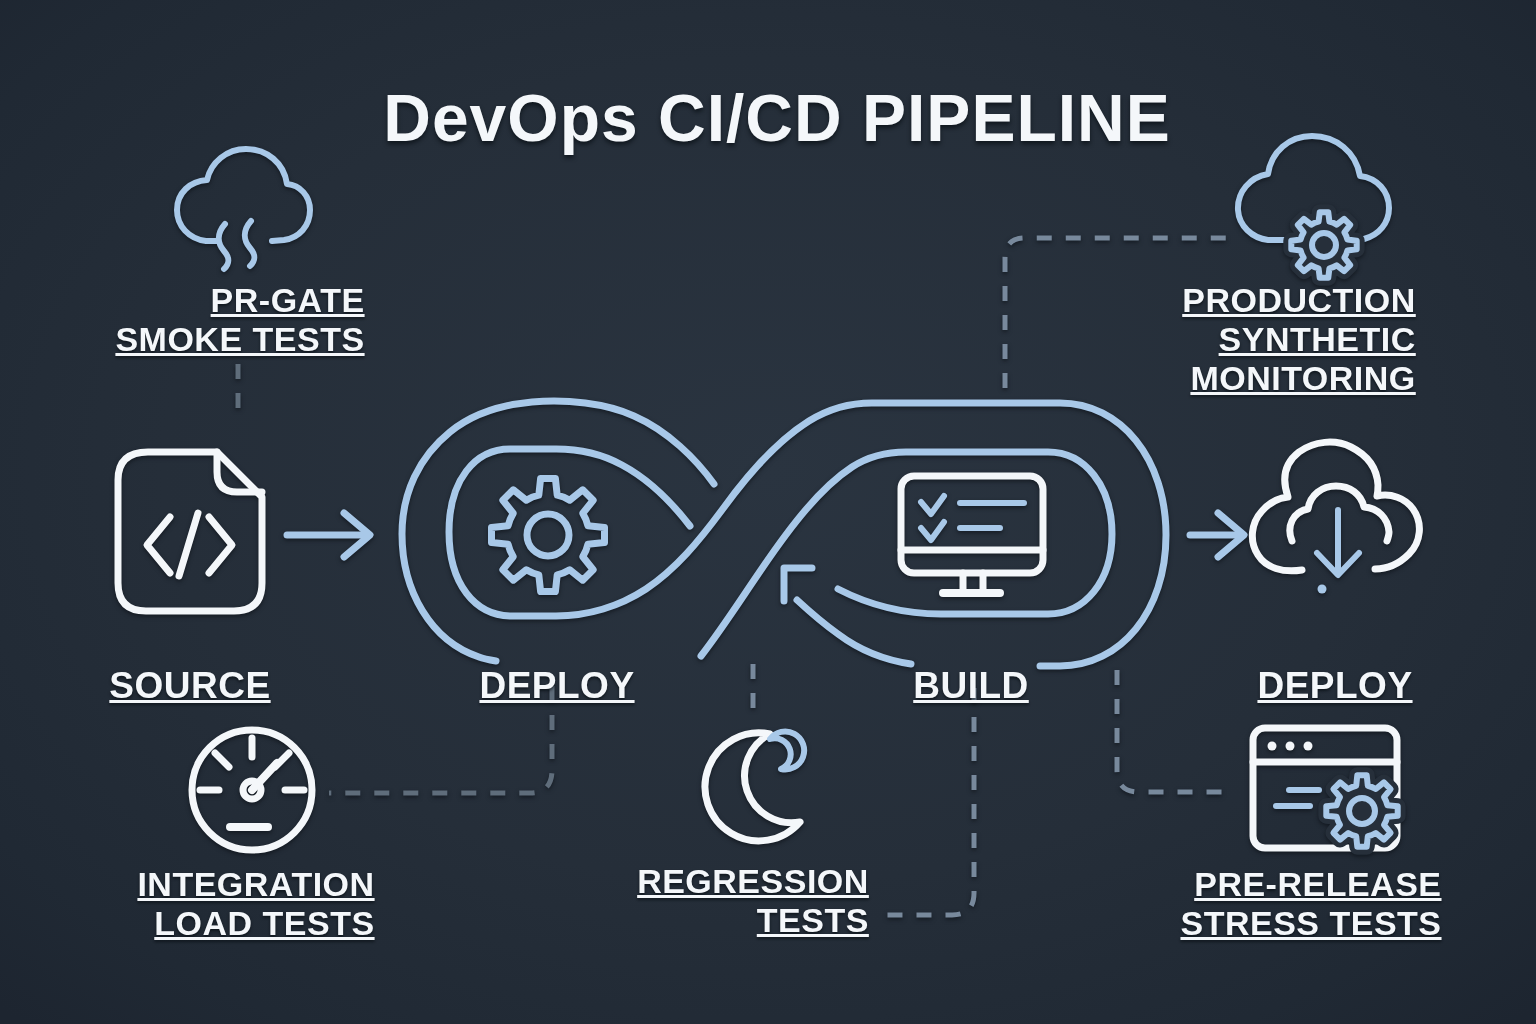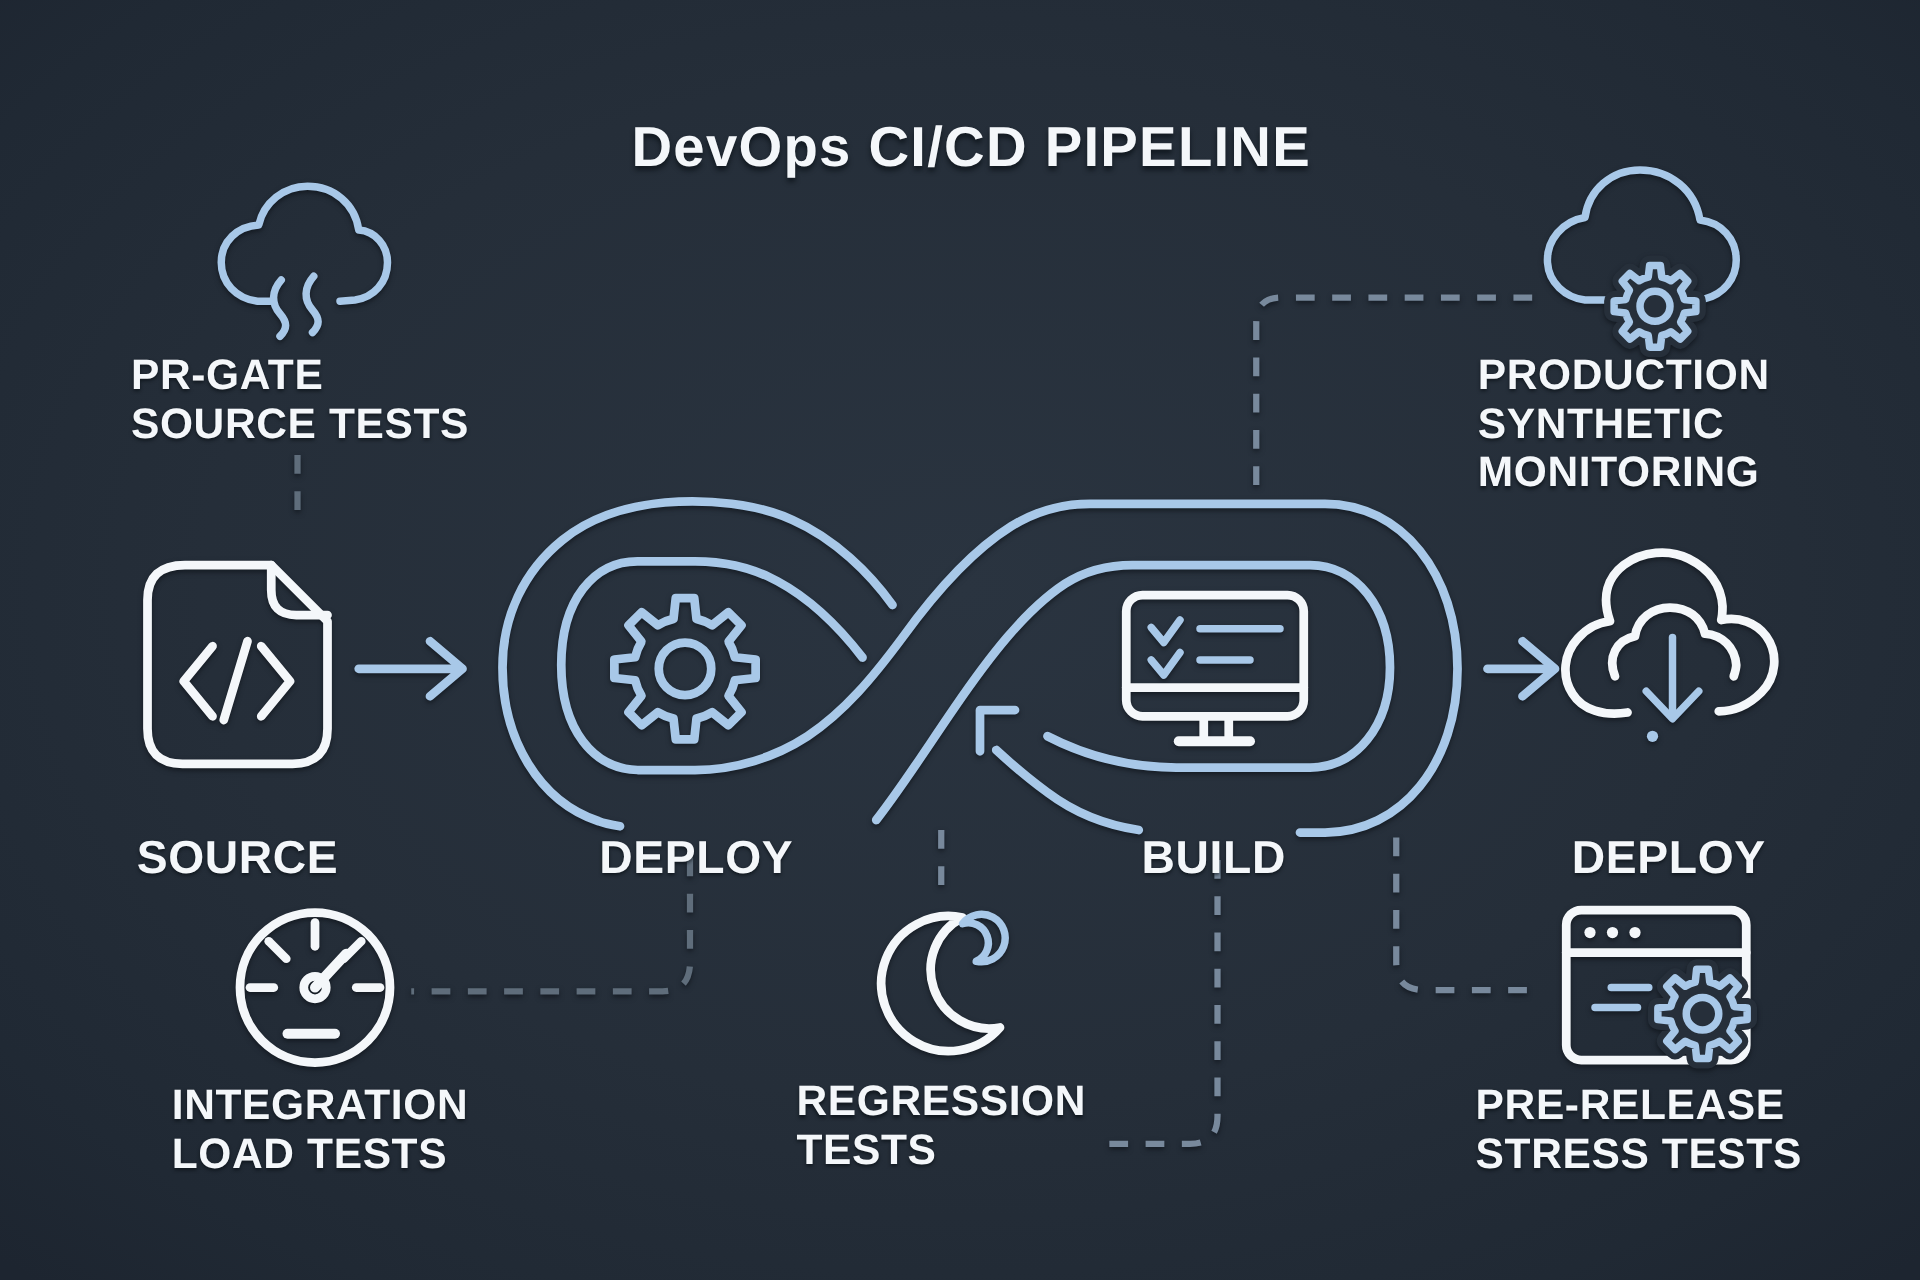--- a/index.html
+++ b/index.html
@@ -14,28 +14,28 @@
   .white{stroke:var(--white);fill:none;stroke-width:7;stroke-linecap:round;stroke-linejoin:round;}
   .white8{stroke:var(--white);fill:none;stroke-width:8;stroke-linecap:round;stroke-linejoin:round;}
   .dashgray{stroke:var(--dashgray);fill:none;stroke-width:5;stroke-dasharray:15 14;}
   .dashblue{stroke:var(--dashblue);fill:none;stroke-width:5;stroke-dasharray:15 14;}
   .gear{stroke:var(--blue);fill:none;stroke-width:6;stroke-linejoin:round;}
   .gear-big{stroke:var(--blue);fill:none;stroke-width:7;stroke-linejoin:round;}
   .gear-knockout{stroke:var(--bg);fill:var(--bg);stroke-width:16;stroke-linejoin:round;}
   .bluefill{fill:var(--blue);stroke:none;}
   .whitefill{fill:var(--white);stroke:none;}
   .lbl{
-    position:absolute;transform:translateX(-50%);text-align:left;white-space:nowrap;
+    position:absolute;transform:translateX(-50%);text-align:right;white-space:nowrap;
     font-weight:700;font-size:34px;line-height:39px;letter-spacing:.5px;
-    color:var(--white);text-shadow:0 2px 3px rgba(5,10,15,.65);
+    color:var(--white);text-shadow:0 2px 3px rgba(5,10,15,.65);text-decoration:underline;
   }
   .stage-lbl{font-size:37px;margin-top:30px;}
   .title{
     position:absolute;transform:translateX(-50%);white-space:nowrap;
-    font-weight:700;font-size:45px;line-height:76px;letter-spacing:1px;
+    font-weight:700;font-size:66px;line-height:76px;letter-spacing:1px;
     color:var(--white);text-shadow:0 3px 4px rgba(5,10,15,.65);
   }
 </style>
 </head>
 <body>
 
 <div id="canvas" style="--bg: #262f3a; --blue: #a8c8e8; --white: #f4f7fa; --dashgray: #5f6d7b; --dashblue: #78899c;">
 
   <svg class="diagram" width="1536" height="1024" viewBox="0 0 1536 1024">
 
@@ -140,21 +140,21 @@
       <path class="gear-knockout" d="M 1367.8 785.7 L 1366.7 775.3 L 1357.3 775.3 L 1356.2 785.7 A 26 26 0 0 0 1348.2 789.0 L 1348.2 789.0 L 1340.1 782.4 L 1333.4 789.1 L 1340.0 797.2 A 26 26 0 0 0 1336.7 805.2 L 1336.7 805.2 L 1326.3 806.3 L 1326.3 815.7 L 1336.7 816.8 A 26 26 0 0 0 1340.0 824.8 L 1340.0 824.8 L 1333.4 832.9 L 1340.1 839.6 L 1348.2 833.0 A 26 26 0 0 0 1356.2 836.3 L 1356.2 836.3 L 1357.3 846.7 L 1366.7 846.7 L 1367.8 836.3 A 26 26 0 0 0 1375.8 833.0 L 1375.8 833.0 L 1383.9 839.6 L 1390.6 832.9 L 1384.0 824.8 A 26 26 0 0 0 1387.3 816.8 L 1387.3 816.8 L 1397.7 815.7 L 1397.7 806.3 L 1387.3 805.2 A 26 26 0 0 0 1384.0 797.2 L 1384.0 797.2 L 1390.6 789.1 L 1383.9 782.4 L 1375.8 789.0 A 26 26 0 0 0 1367.8 785.7 Z"></path>
       <path class="gear" d="M 1367.8 785.7 L 1366.7 775.3 L 1357.3 775.3 L 1356.2 785.7 A 26 26 0 0 0 1348.2 789.0 L 1348.2 789.0 L 1340.1 782.4 L 1333.4 789.1 L 1340.0 797.2 A 26 26 0 0 0 1336.7 805.2 L 1336.7 805.2 L 1326.3 806.3 L 1326.3 815.7 L 1336.7 816.8 A 26 26 0 0 0 1340.0 824.8 L 1340.0 824.8 L 1333.4 832.9 L 1340.1 839.6 L 1348.2 833.0 A 26 26 0 0 0 1356.2 836.3 L 1356.2 836.3 L 1357.3 846.7 L 1366.7 846.7 L 1367.8 836.3 A 26 26 0 0 0 1375.8 833.0 L 1375.8 833.0 L 1383.9 839.6 L 1390.6 832.9 L 1384.0 824.8 A 26 26 0 0 0 1387.3 816.8 L 1387.3 816.8 L 1397.7 815.7 L 1397.7 806.3 L 1387.3 805.2 A 26 26 0 0 0 1384.0 797.2 L 1384.0 797.2 L 1390.6 789.1 L 1383.9 782.4 L 1375.8 789.0 A 26 26 0 0 0 1367.8 785.7 Z"></path>
       <circle class="gear" cx="1362" cy="811" r="13"></circle>
     </g>
   </svg>
 
   <div class="title" style="left:777px;top:80px">DevOps CI/CD PIPELINE</div>
 
   <div class="lbl" style="left:240px;top:281px">
     <div>PR-GATE</div>
-    <div>SOURCE TESTS</div>
+    <div>SMOKE TESTS</div>
   </div>
 
   <div class="lbl" style="left:1299px;top:281px">
     <div>PRODUCTION</div>
     <div>SYNTHETIC</div>
     <div>MONITORING</div>
   </div>
 
   <div class="lbl stage-lbl" style="left:190px;top:636px">SOURCE</div>
   <div class="lbl stage-lbl" style="left:557px;top:636px">DEPLOY</div>

